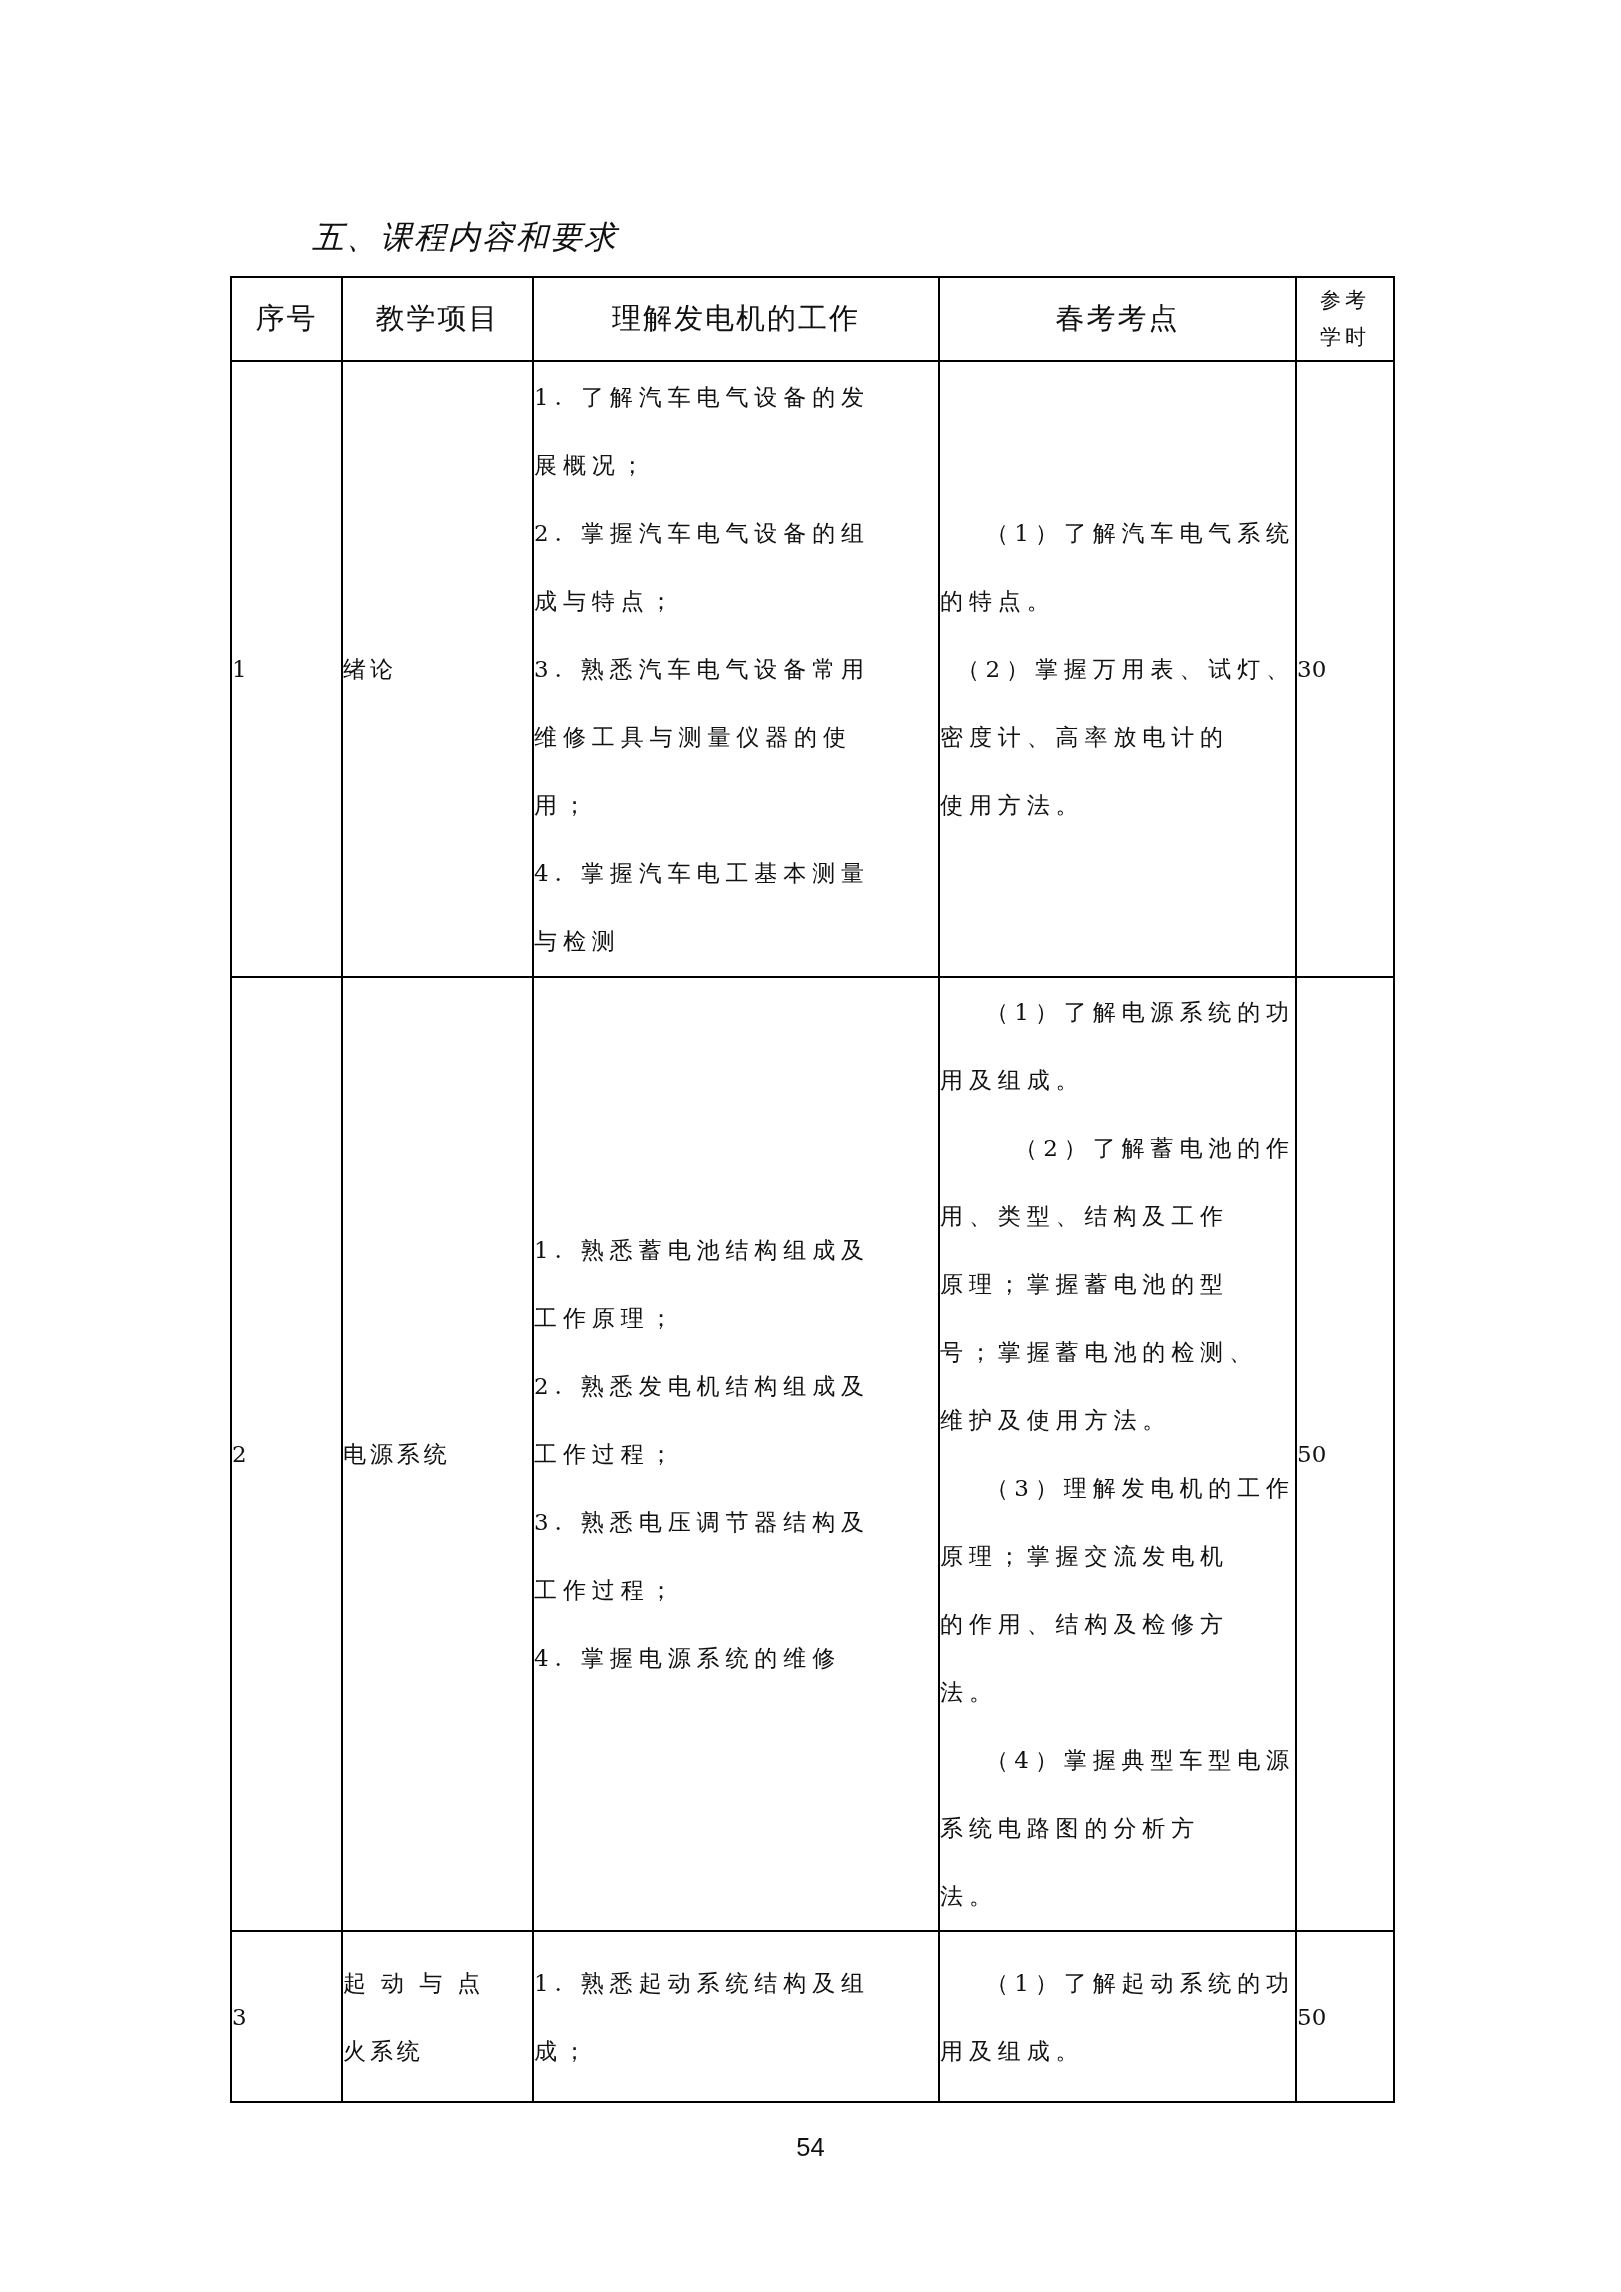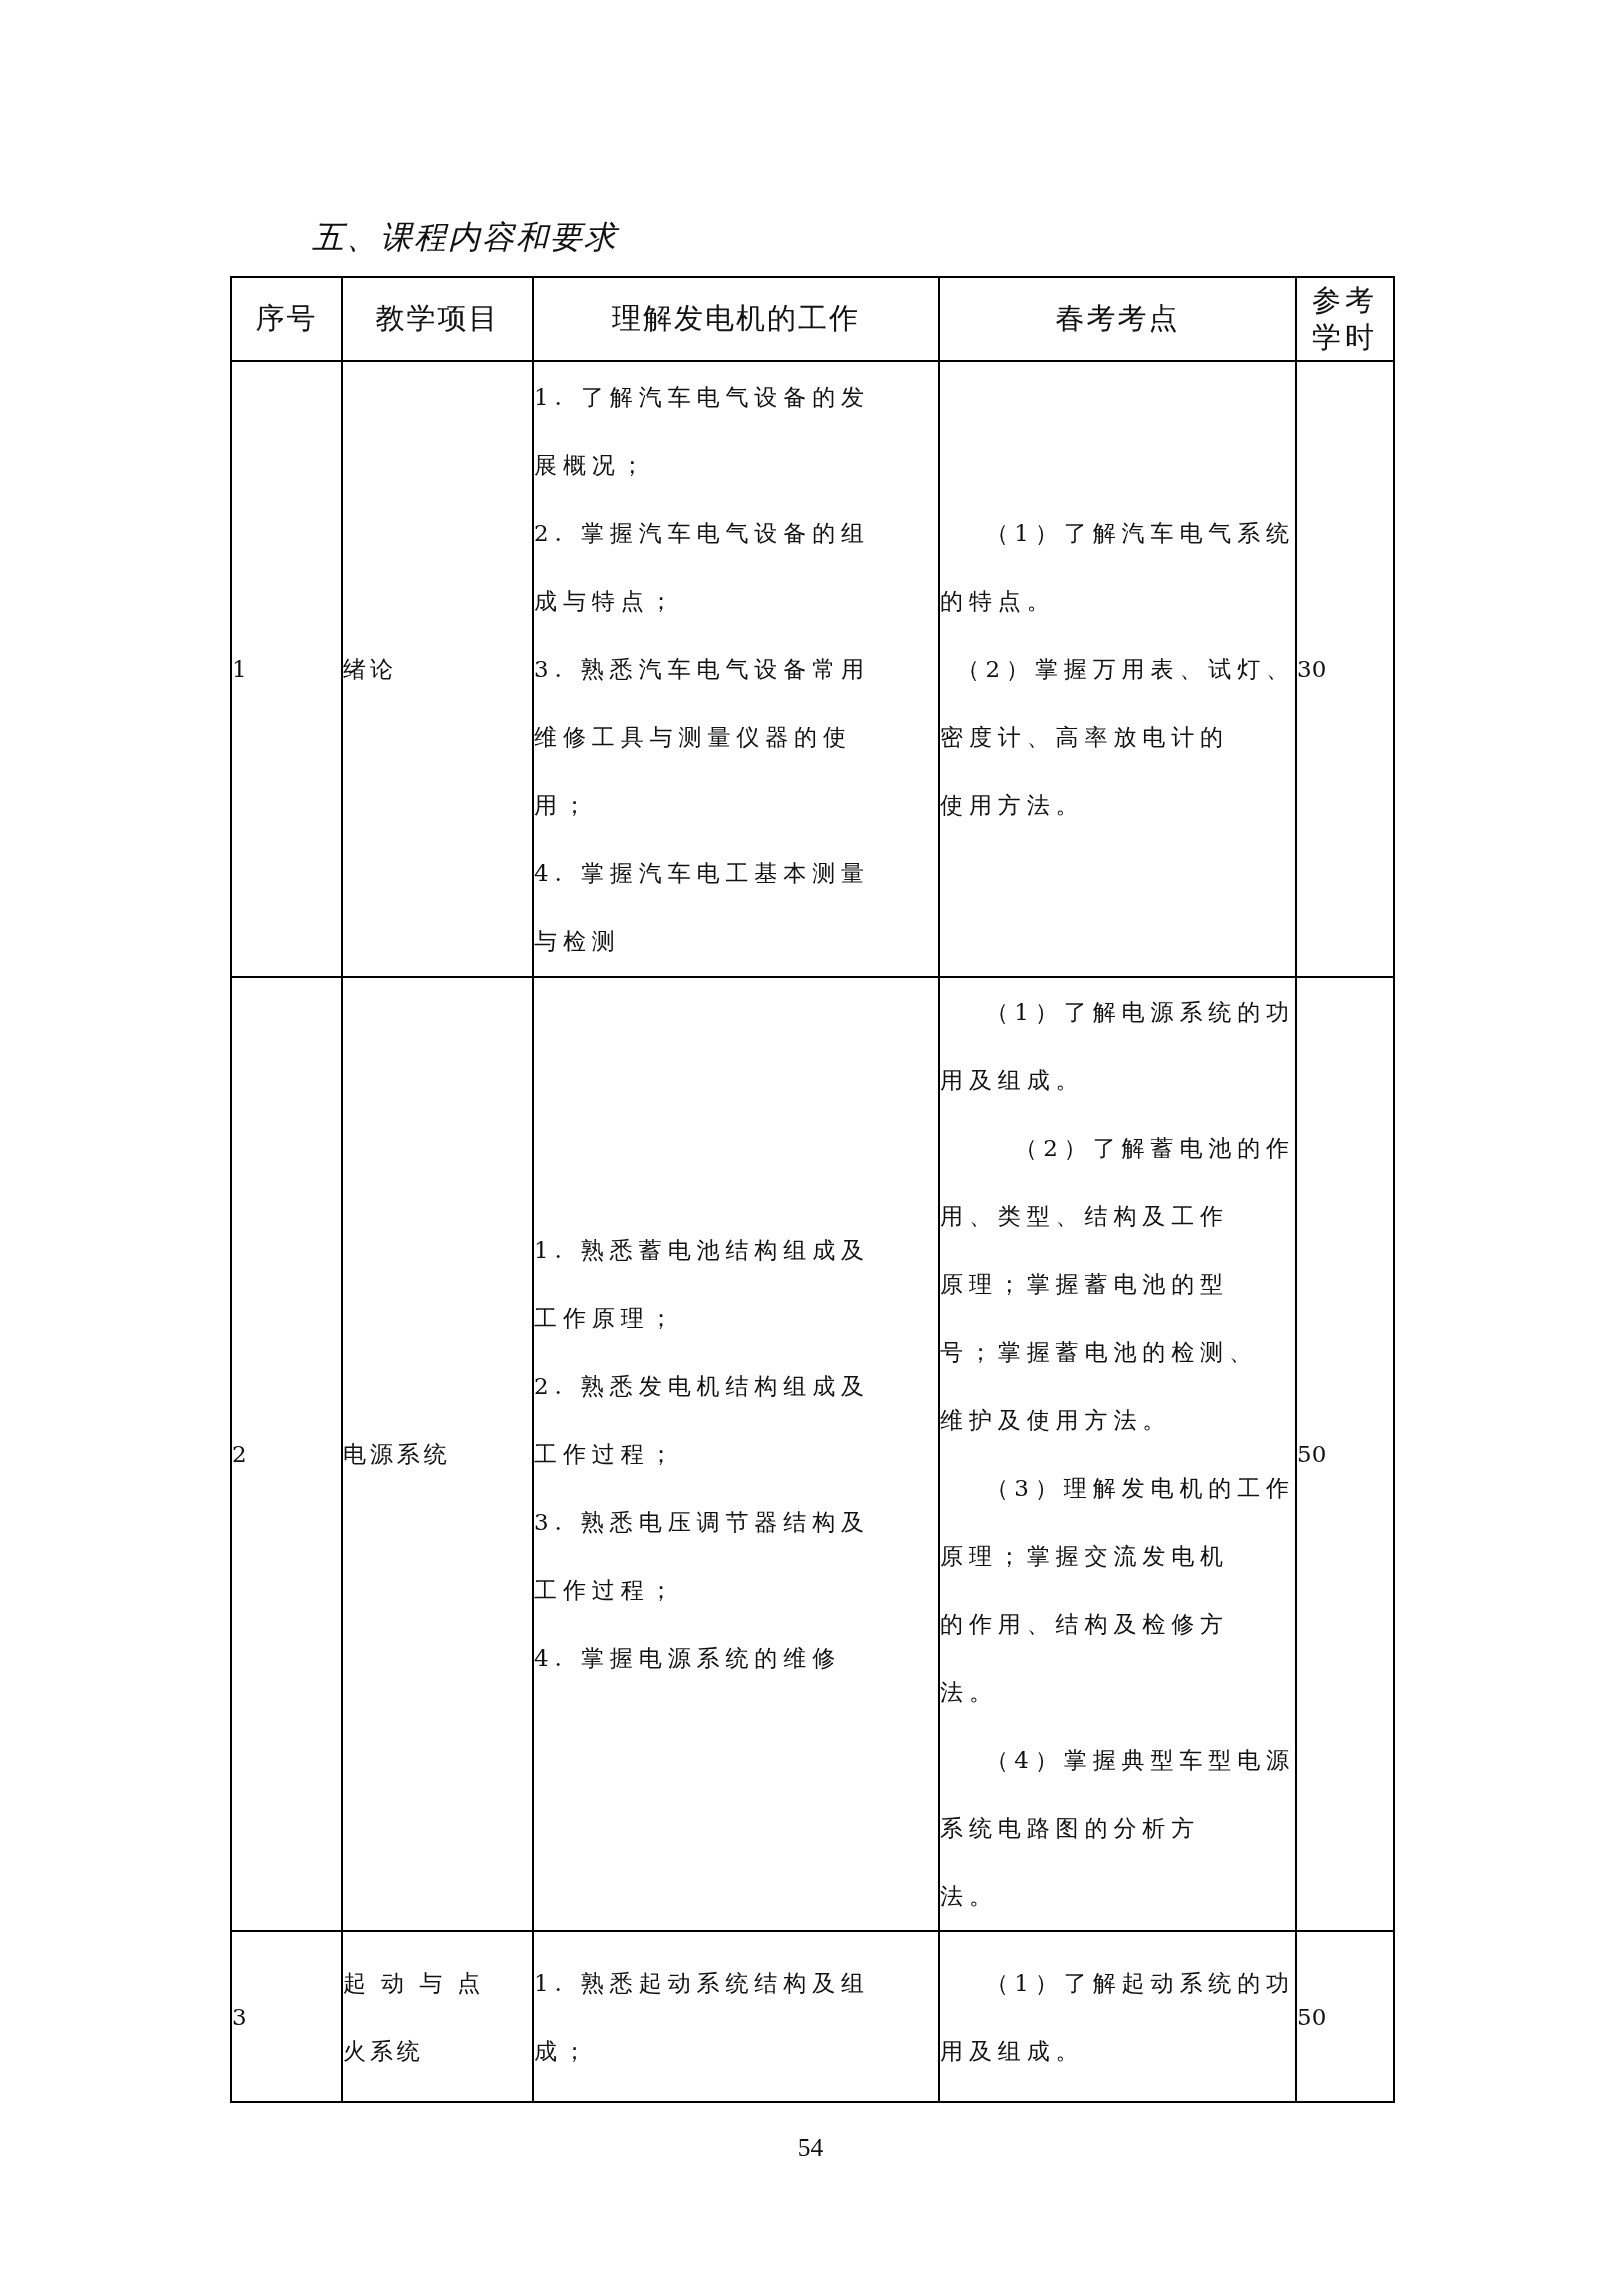--- a/index.html
+++ b/index.html
@@ -5,30 +5,30 @@
   html, body { margin: 0; padding: 0; background: #ffffff; }
   body { width: 1621px; height: 2293px; position: relative; overflow: hidden;
          font-family: "DejaVu Serif", "Liberation Serif", serif; color: #111; }
   .section-title { position: absolute; left: 312px; top: 218px; font-size: 32px;
          font-family: "DejaVu Sans", "Liberation Sans", sans-serif; letter-spacing: 2px; line-height: 39px; font-style: italic; }
   table.course { position: absolute; left: 230px; top: 276px; width: 1162px;
          border-collapse: collapse; table-layout: fixed; }
   table.course td, table.course th { border: 2.9px solid #000; padding: 0; vertical-align: middle; }
   th { font-family: "DejaVu Sans", "Liberation Sans", sans-serif; font-weight: normal; font-size: 29px;
        text-align: center; letter-spacing: 2px; height: 82px; }
-  th.hours { font-size: 29px; line-height: 37px; letter-spacing: 3.9px; }
+  th.hours { font-size: 21px; line-height: 37px; letter-spacing: 3.9px; }
   td { font-size: 23px; }
   td.num { padding-left: 15.7px; }
   td.item { padding-left: 13.7px; padding-right: 9.8px; letter-spacing: 3.9px; line-height: 68px; }
   td.content, td.exam { padding: 7.8px 11.8px 7.8px 13.7px; line-height: 68px; letter-spacing: 5.9px; }
   td.hours-val { text-align: left; }
   .line { display: block; white-space: nowrap; overflow: hidden; }
   .indent { text-indent: 11.8px; text-align: right; }
   .page-number { position: absolute; left: 0; width: 1621px; top: 2133px; text-align: center;
-       font-size: 25.5px; font-family: Liberation Serif, serif; }
+       font-size: 25.5px; font-family: Liberation Sans, sans-serif; }
 </style>
 </head>
 <body>
 
 <div class="section-title">五、课程内容和要求</div>
 
 <table class="course">
   <colgroup>
     <col style="width:111px">
     <col style="width:191px">

